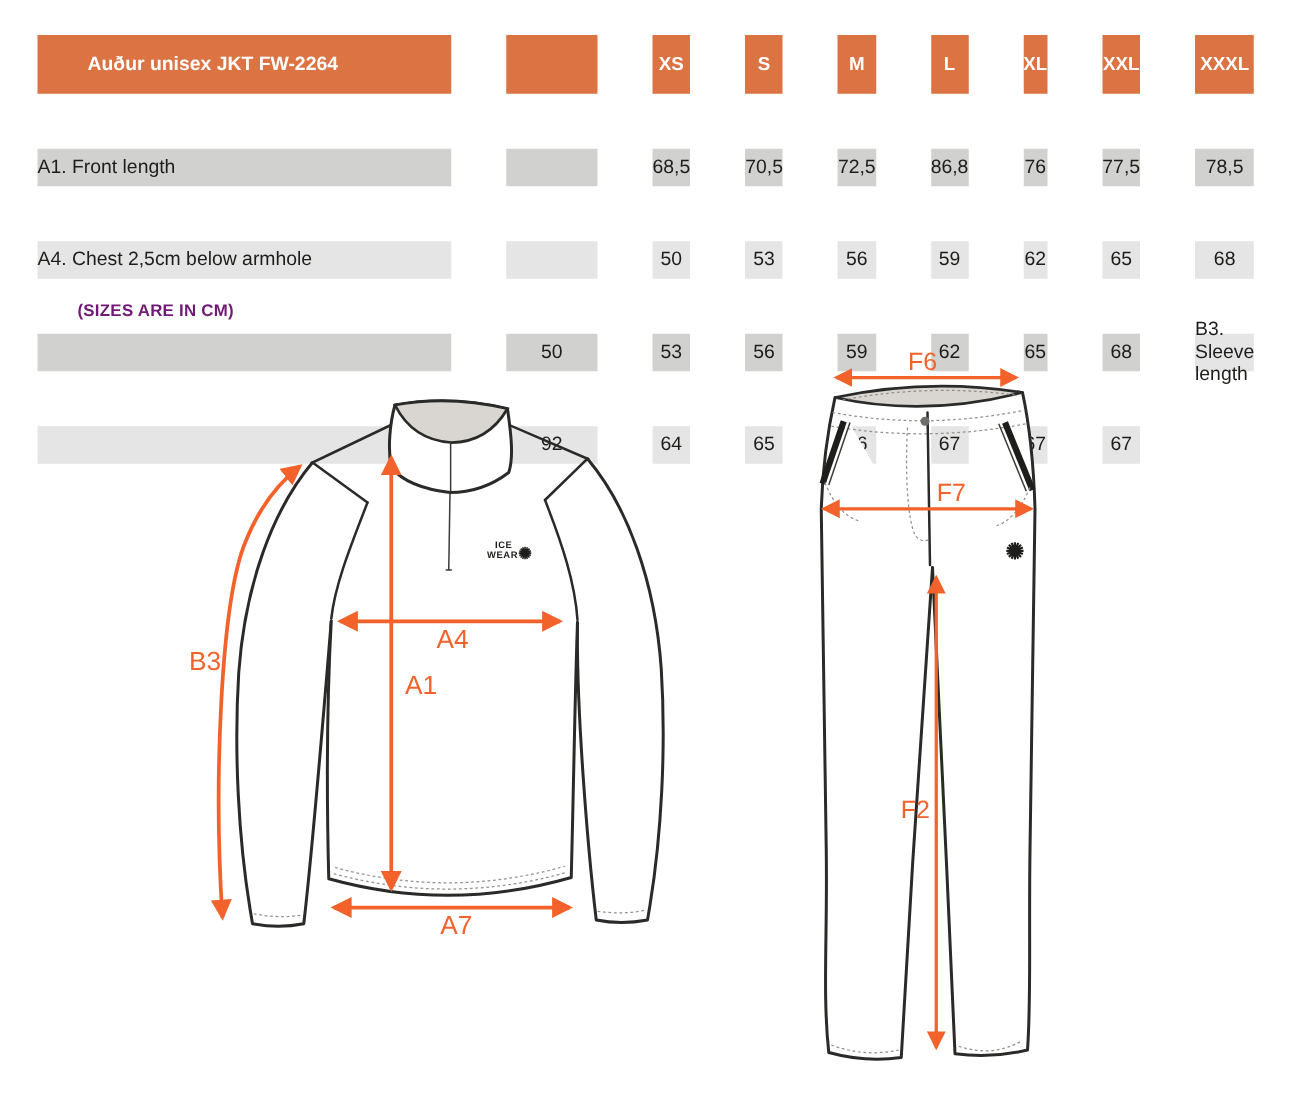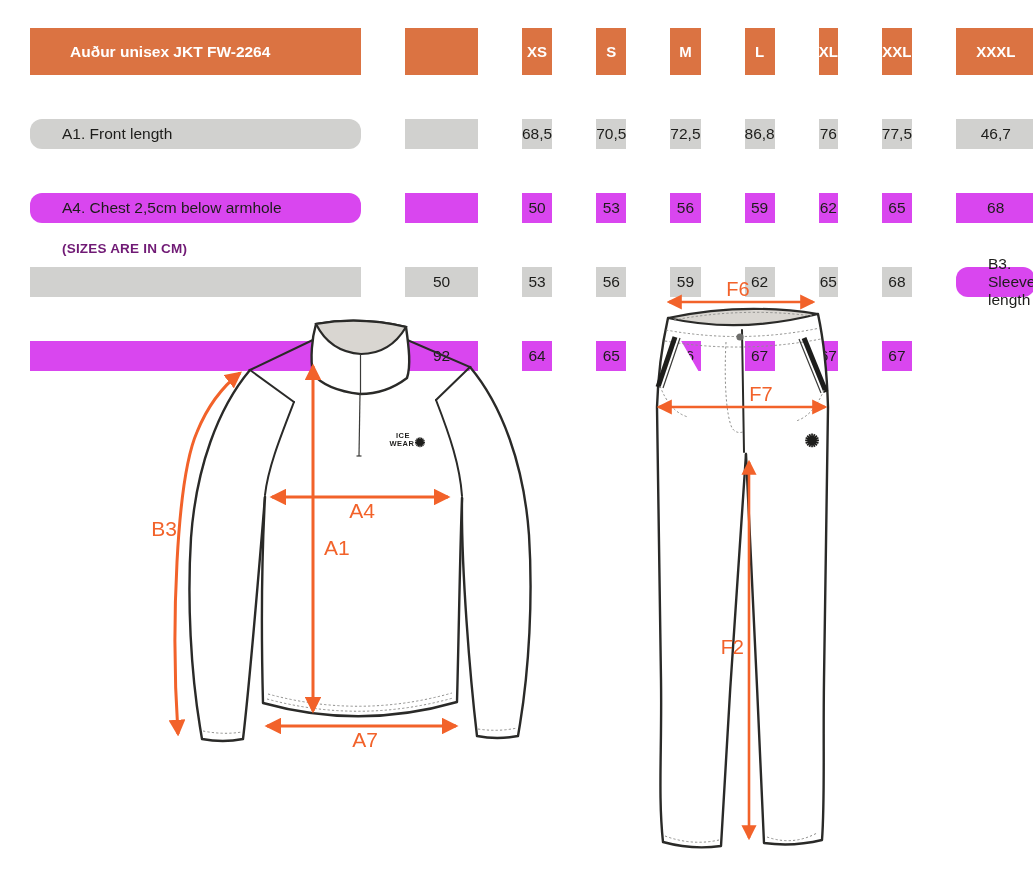--- a/index.html
+++ b/index.html
@@ -12,22 +12,22 @@
     display:grid;
     grid-template-columns:331px 73px repeat(7,1fr);
     grid-auto-rows:auto;
     column-gap:4px;row-gap:6px;gap:44px;
   }
   .cell{display:flex;align-items:center;justify-content:center;
         font-size:15.5px;color:#1d1d1b;}
   .hdr{background:#DB7342;color:#ffffff;font-weight:bold;height:47px;font-size:15px;}
   .hdr.title{justify-content:flex-start;padding-left:40px;font-size:15.5px;}
   .row-a{background:#D1D1CF;height:30px;}
-  .row-b{background:#d946ef;height:30px;}
-  .lbl{justify-content:flex-start;padding-left:32px;border-radius:12px;}
+  .row-b{background:#e5e5e5;height:30px;}
+  .lbl{justify-content:flex-start;}
 
   .note{
     position:absolute;left:62px;top:241px;
     color:#701a75;font-size:13.5px;font-weight:bold;letter-spacing:.2px;
   }
 
   
   .diagram{position:absolute;}
   .jacket-svg{left:140px;top:290px;}
   .pants-svg{left:630px;top:280px;}
@@ -63,21 +63,21 @@
     <div class="cell hdr">XXXL</div>
 
     <div class="cell row-a lbl">A1. Front length</div>
     <div class="cell row-a"></div>
     <div class="cell row-a">68,5</div>
     <div class="cell row-a">70,5</div>
     <div class="cell row-a">72,5</div>
     <div class="cell row-a">86,8</div>
     <div class="cell row-a">76</div>
     <div class="cell row-a">77,5</div>
-    <div class="cell row-a">46,7</div>
+    <div class="cell row-a">78,5</div>
 
     <div class="cell row-b lbl">A4. Chest 2,5cm below armhole</div>
     <div class="cell row-b"></div>
     <div class="cell row-b">50</div>
     <div class="cell row-b">53</div>
     <div class="cell row-b">56</div>
     <div class="cell row-b">59</div>
     <div class="cell row-b">62</div>
     <div class="cell row-b">65</div>
     <div class="cell row-b">68</div>

